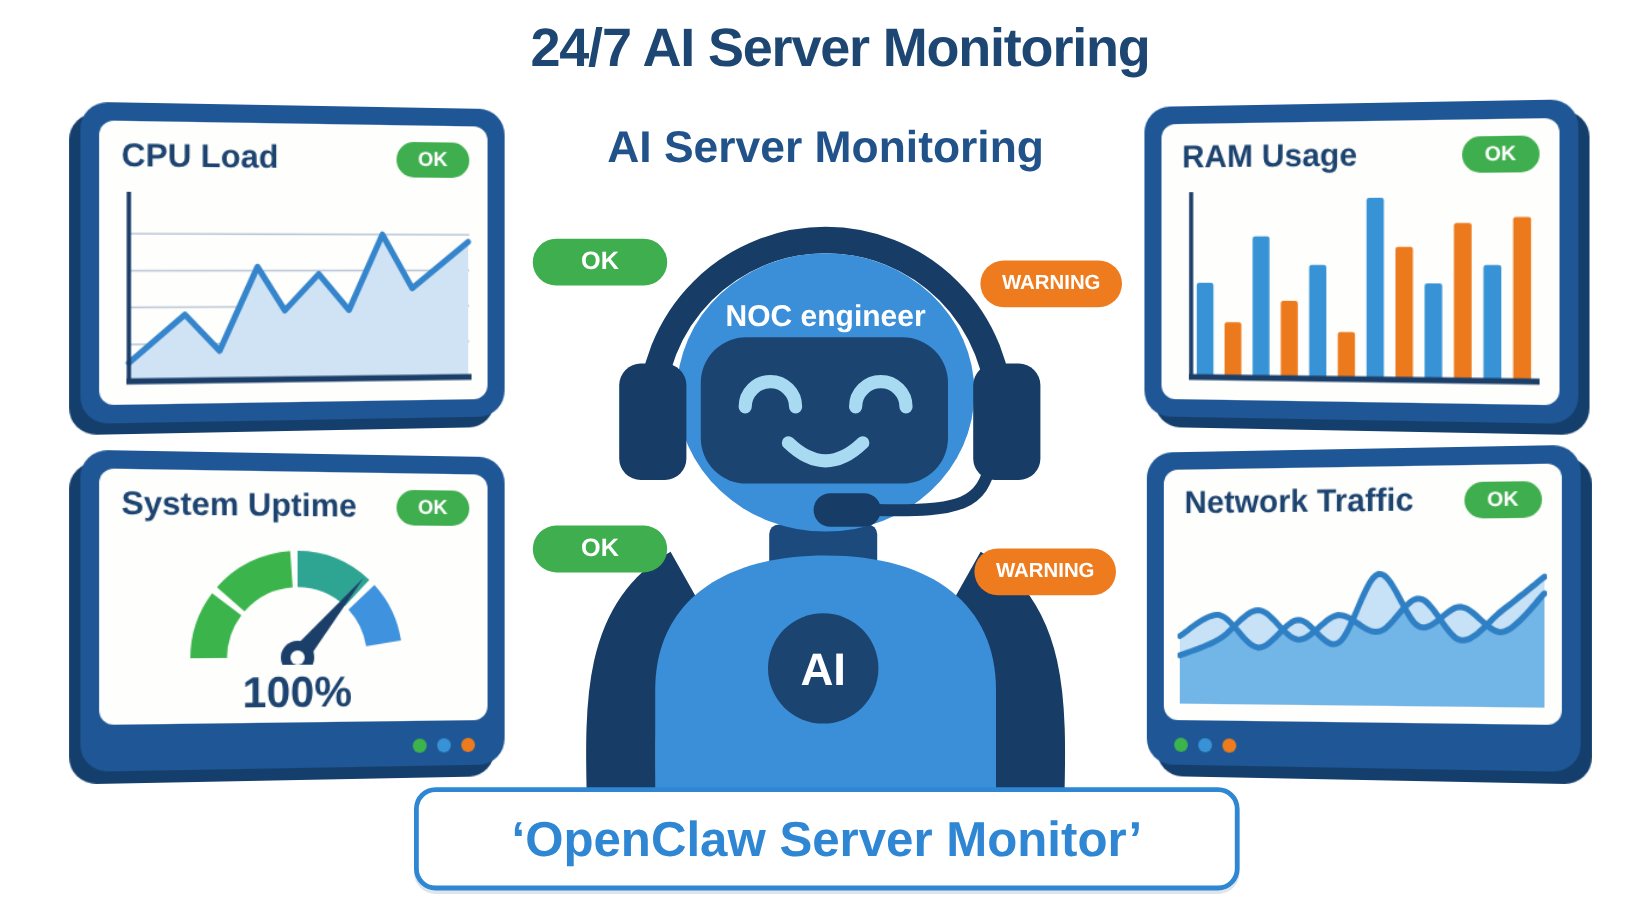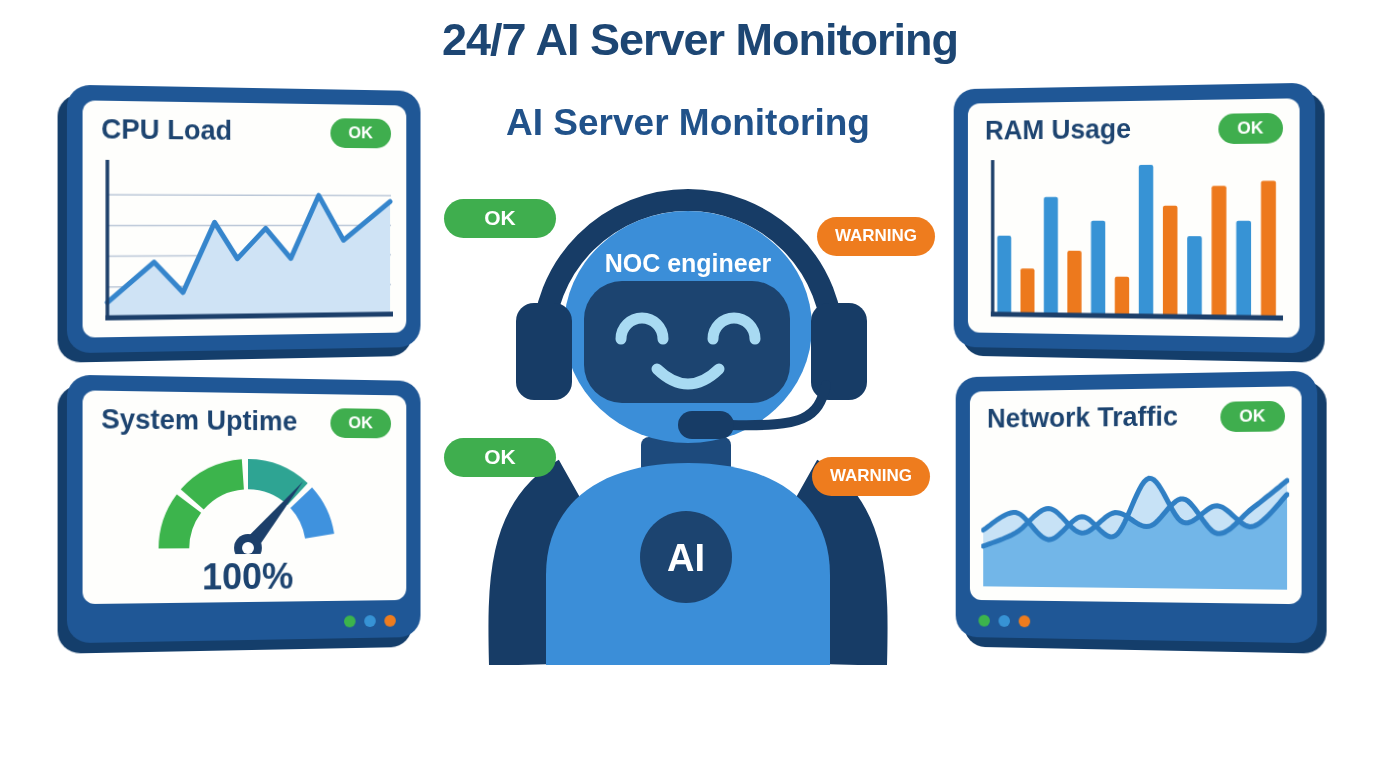--- a/index.html
+++ b/index.html
@@ -160,14 +160,17 @@
     <rect x="353" y="128" width="56" height="97" rx="18" fill="#173c66"></rect>
     <rect x="126" y="106" width="206" height="122" rx="38" fill="#1c4470"></rect>
     <text x="230" y="97" text-anchor="middle" font-size="25" font-weight="bold" fill="#ffffff">NOC engineer</text>
     <path d="M 163 164 A 21 21 0 0 1 205 164" fill="none" stroke="#a8daf2" stroke-width="11" stroke-linecap="round"></path>
     <path d="M 255 164 A 21 21 0 0 1 297 164" fill="none" stroke="#a8daf2" stroke-width="11" stroke-linecap="round"></path>
     <path d="M 199 194 Q 230 224 261 194" fill="none" stroke="#a8daf2" stroke-width="11" stroke-linecap="round"></path>
     <path d="M 368 210 C 360 244 345 252 272 250" fill="none" stroke="#173c66" stroke-width="10" stroke-linecap="round"></path>
     <rect x="220" y="236" width="56" height="28" rx="14" fill="#173c66"></rect>
   </svg>
 
+  <div class="banner">
+    <span>‘OpenClaw Server Monitor’</span>
+  </div>
 
 </div>
 
 </body></html>

